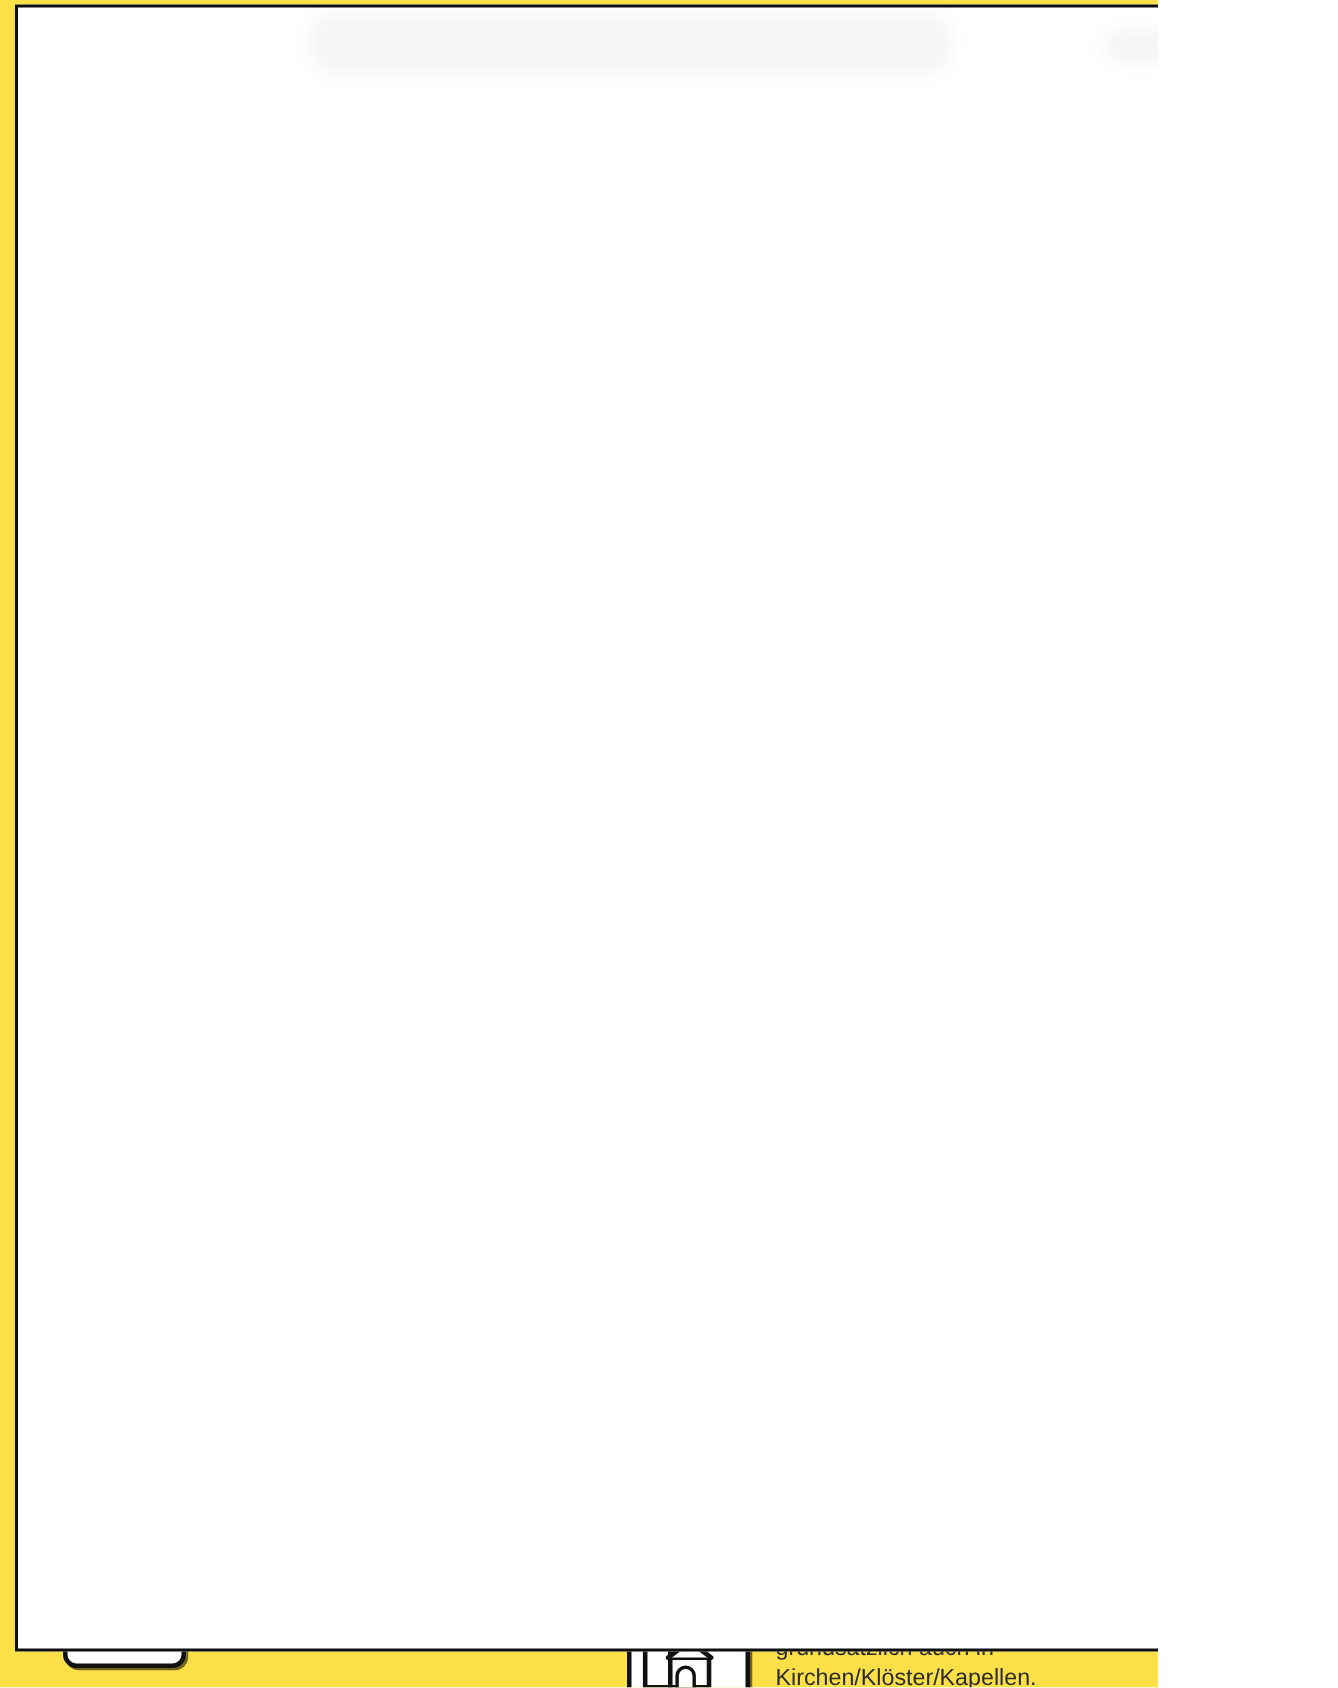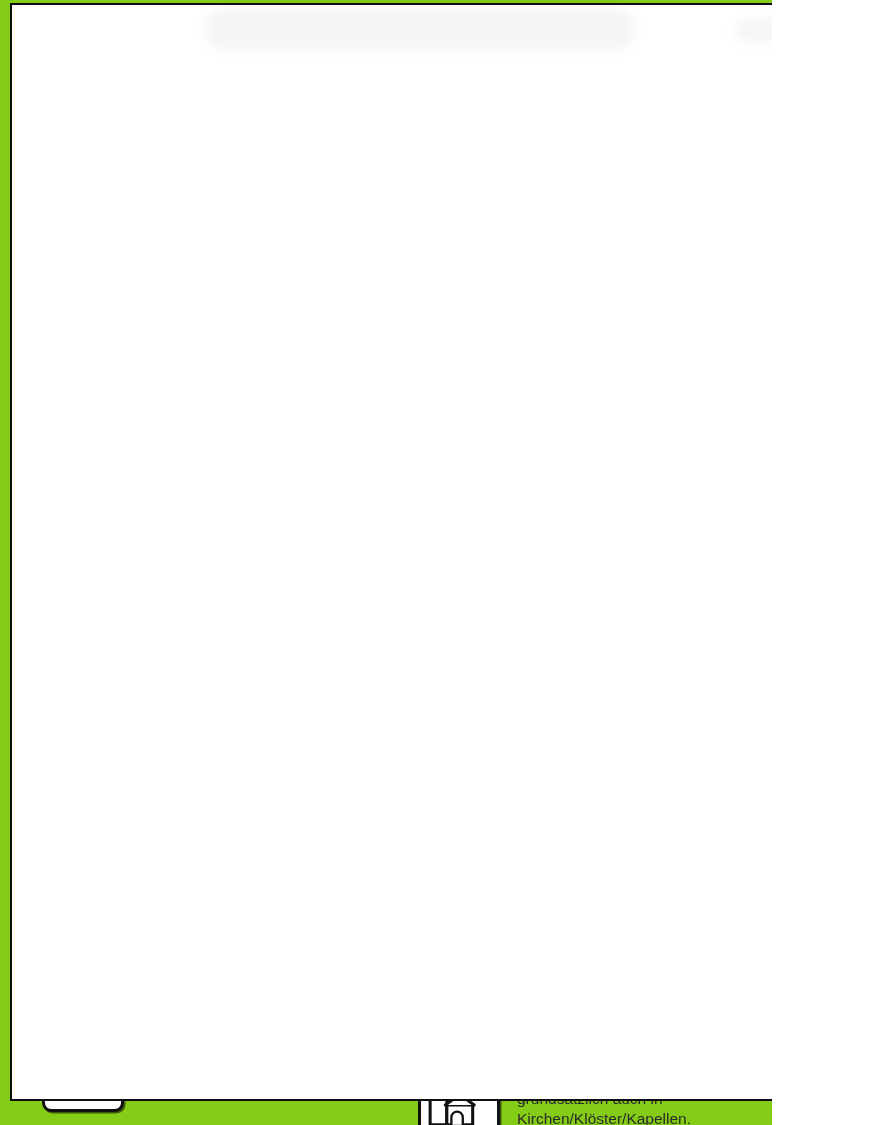--- a/index.html
+++ b/index.html
@@ -1,16 +1,16 @@
 <!DOCTYPE html>
 <html><head>
 <meta charset="utf-8">
 <style>
   html,body{margin:0;padding:0;background:#fff;}
-  #page{position:relative;width:772px;height:1125px;background:#84cc16;overflow:hidden;
+  #page{position:relative;width:772px;height:1125px;background:#fde047;overflow:hidden;
         font-family:"Liberation Sans","DejaVu Sans",sans-serif;color:#262626;}
   #frame{position:absolute;left:10px;top:3px;width:861px;height:1098px;
          border:2.5px solid #0e0e0e;box-sizing:border-box;background:#fff;}
   .smudge{position:absolute;background:rgba(80,80,80,0.06);filter:blur(6px);border-radius:20px;}
   #header{display:flex;align-items:flex-start;margin:18px 0 6px 42px;}
   #warn-tri{flex:none;margin-top:2px;}
   #titlebox{margin:30px 0 0 66px;font-weight:bold;font-size:21px;line-height:1.22;
             color:#1c1c1c;letter-spacing:0.2px;}
   #cols{display:flex;margin:14px 18px 0 42px;}
   #col-left{width:376px;flex:none;}

